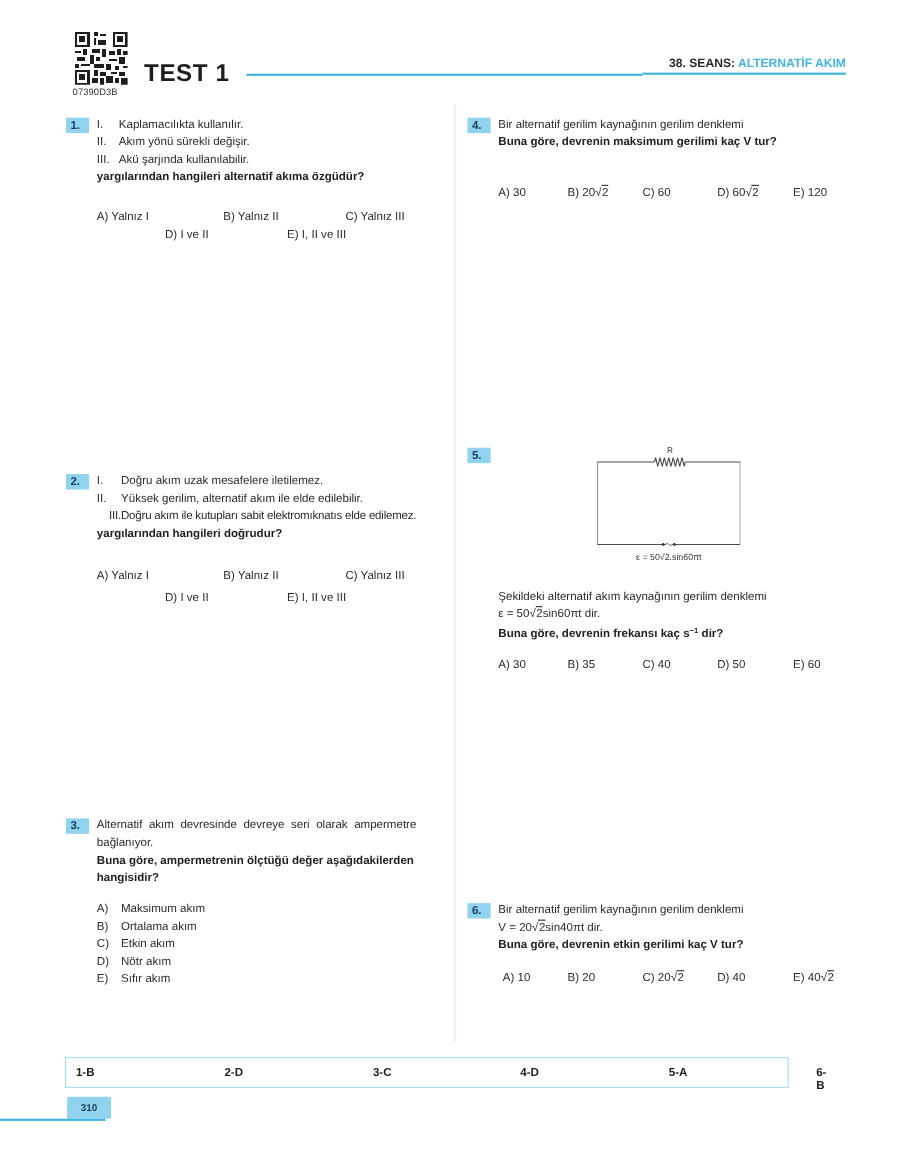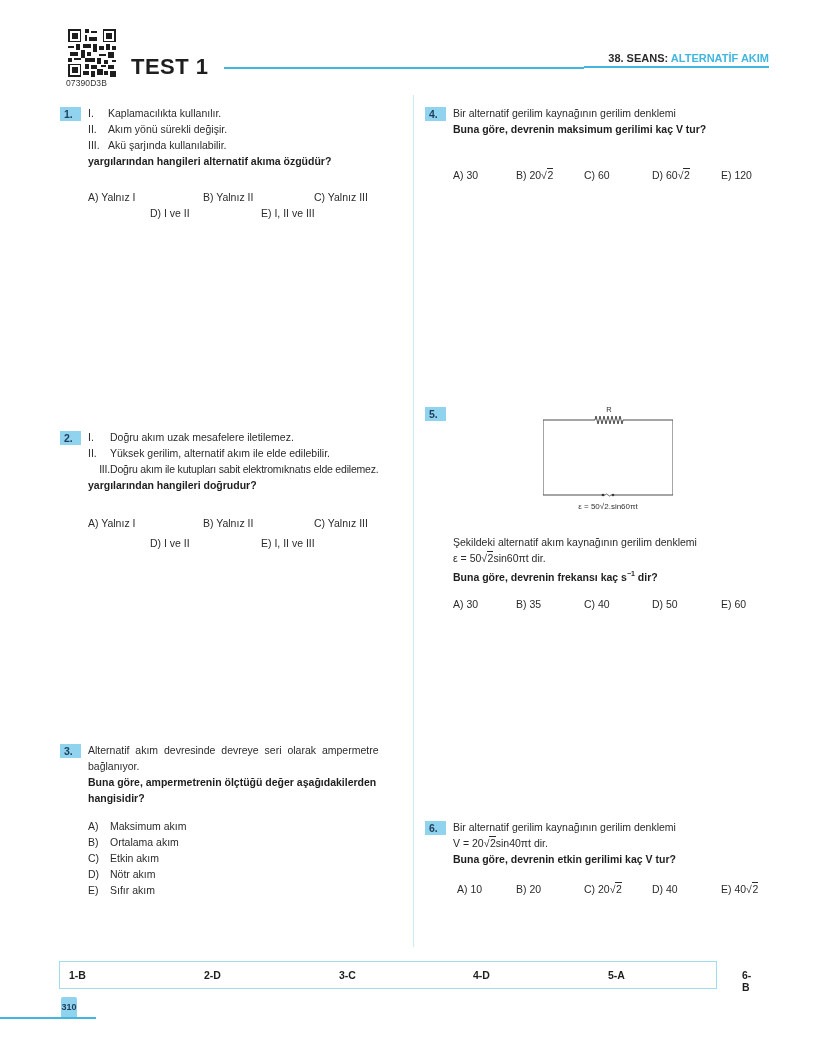--- a/index.html
+++ b/index.html
@@ -32,21 +32,21 @@
 
     
     .circuit { left: 543px; top: 405px; width: 130px; height: 110px; }
 
     
     .answer-key { left: 59px; top: 961px; width: 658px; height: 28px; border: 1.5px solid #9fdcf0; }
     .answer-key .ans { position: absolute; top: 7px; font-size: 10.5px; font-weight: bold; color: #1e1e1e; }
 
     
     .page-line { left: 0px; top: 1017px; width: 96px; height: 2px; background: #42b6de; }
-    .page-tab { left: 61px; top: 997px; width: 16px; height: 20px; background: #8fd3ef; border-radius: 2px 2px 0 0; font-size: 9px; font-weight: bold; color: #1f3d58; text-align: center; line-height: 20px; }
+    .page-tab { left: 61px; top: 997px; width: 40px; height: 20px; background: #8fd3ef; border-radius: 2px 2px 0 0; font-size: 9px; font-weight: bold; color: #1f3d58; text-align: center; line-height: 20px; }
   </style>
 </head>
 <body>
 
 <svg class="abs qr" viewBox="0 0 25 25" shape-rendering="crispEdges">
   <rect width="25" height="25" fill="#fff"></rect>
   <g fill="#1e1e1e">
     <rect x="0" y="0" width="7" height="7"></rect>
       <rect x="1" y="1" width="5" height="5" fill="#fff"></rect>
       <rect x="2" y="2" width="3" height="3"></rect>

